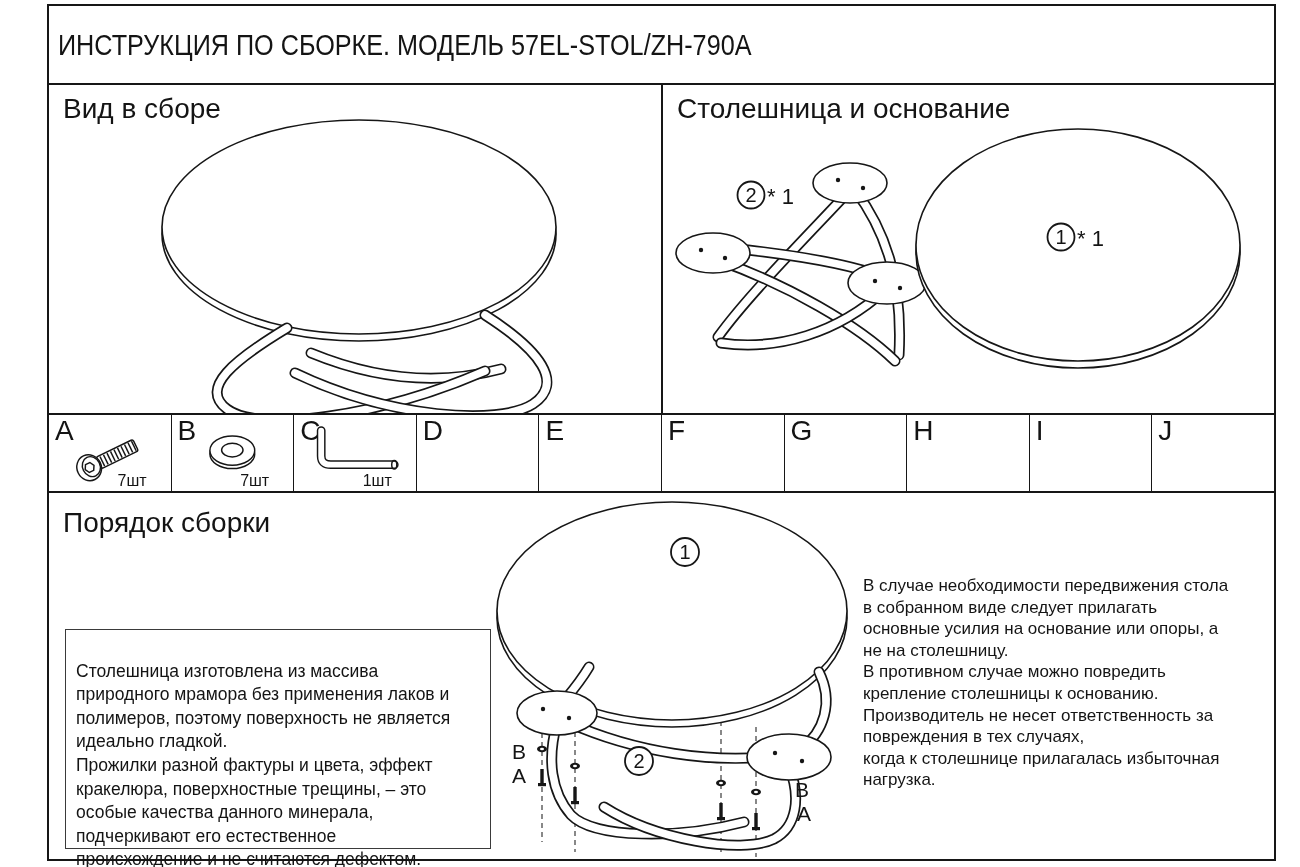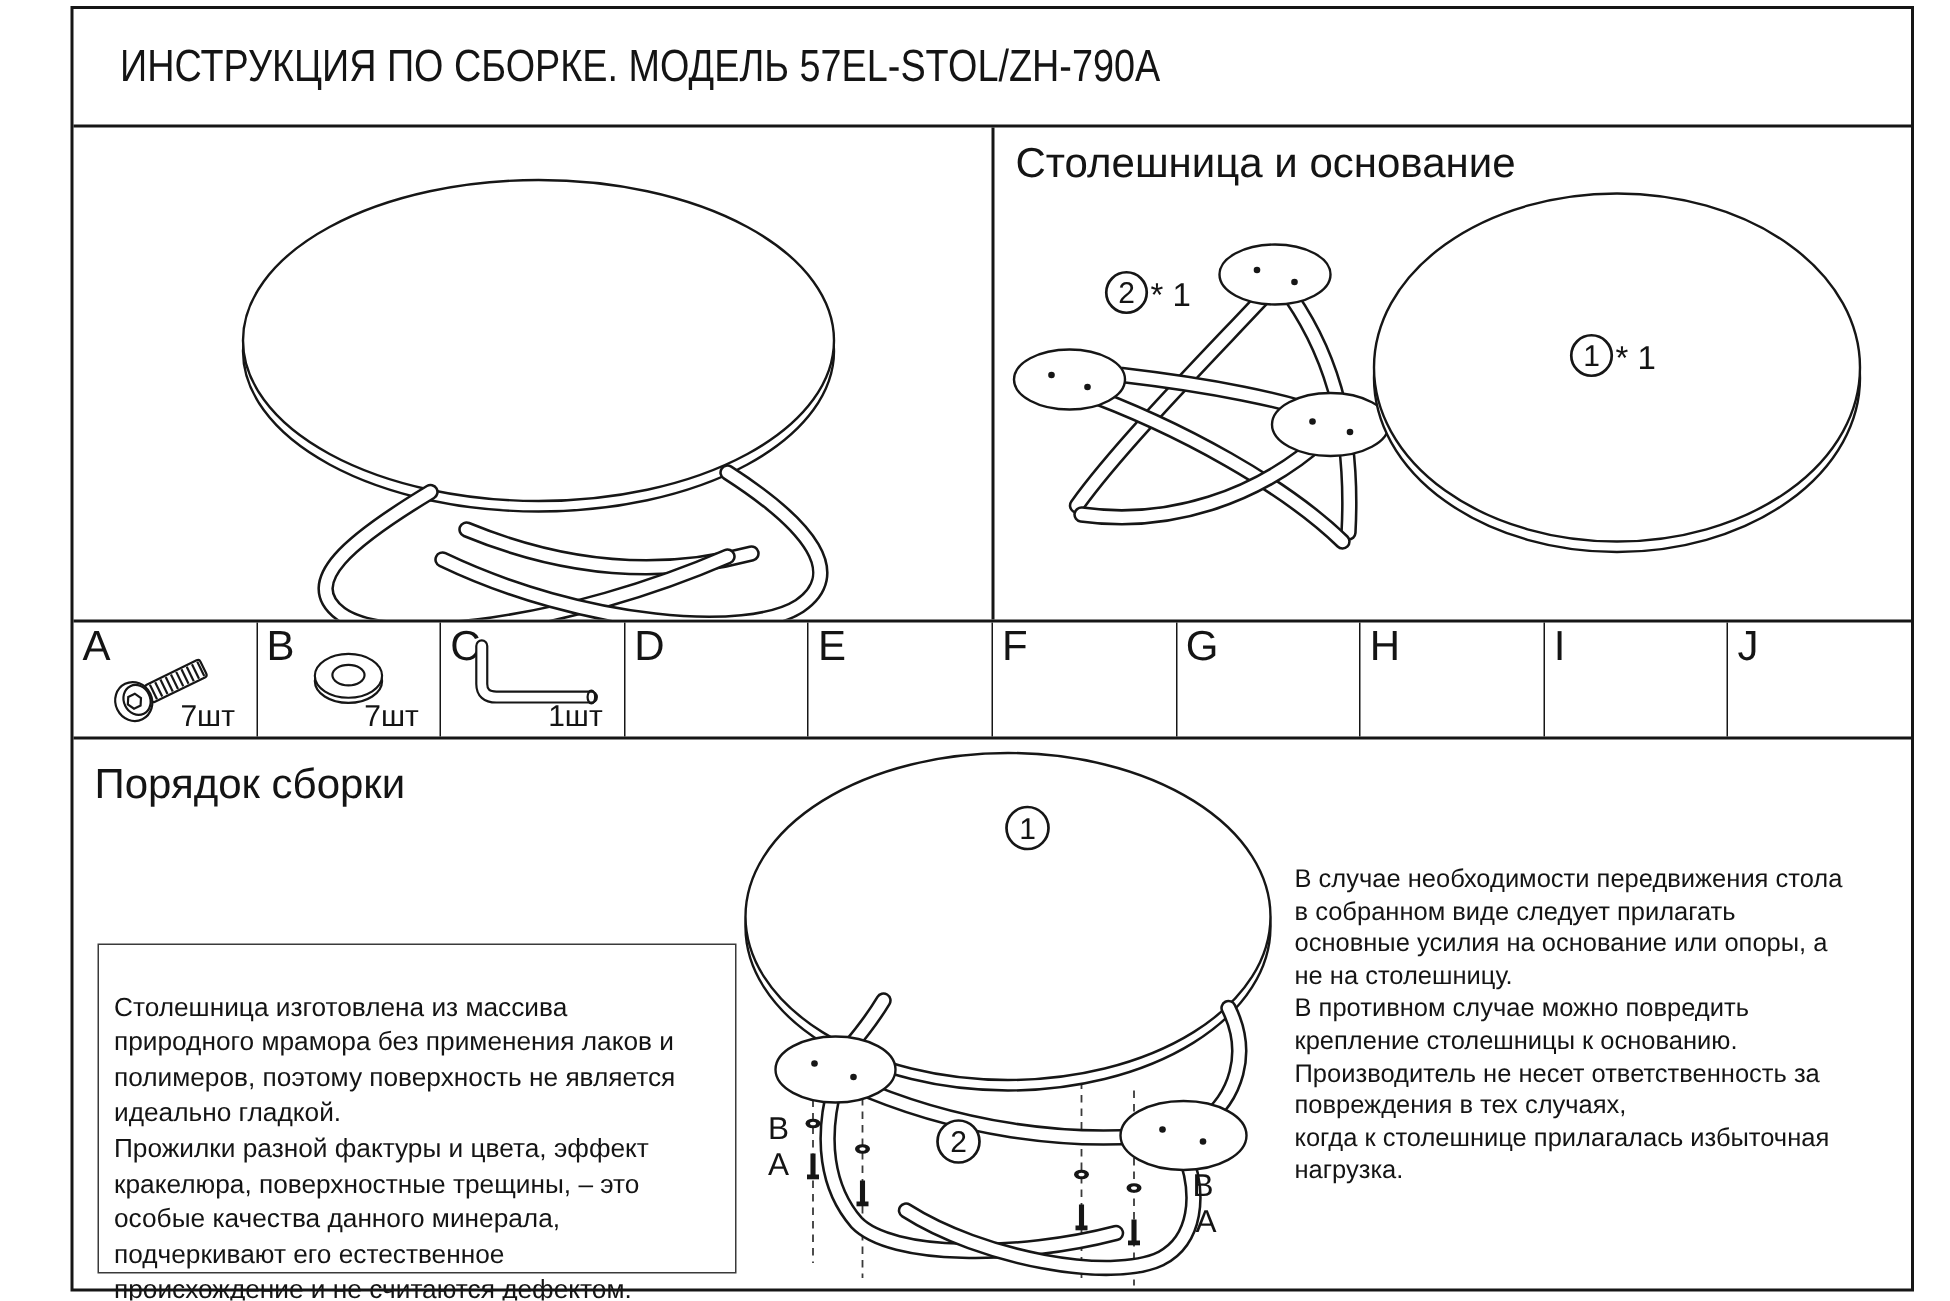--- a/index.html
+++ b/index.html
@@ -6,36 +6,36 @@
   body{
     width:1300px;height:867px;background:#fff;position:relative;
     font-family:"Liberation Sans",sans-serif;color:#141414;overflow:hidden;
   }
   .frame{
     position:absolute;left:47px;top:4px;width:1229px;height:857px;
     border:2px solid #161616;box-sizing:border-box;background:#fff;
   }
   .titlebar{
     height:79px;border-bottom:2px solid #161616;box-sizing:border-box;
-    display:flex;align-items:center;padding-left:31px;
+    display:flex;align-items:center;padding-left:9px;
   }
   .title-text{
     font-size:30px;white-space:nowrap;
     transform:scaleX(0.84);transform-origin:left center;
   }
   .panels{display:flex;height:330px;border-bottom:2px solid #161616;box-sizing:border-box;}
   .panel-left{width:614px;border-right:2px solid #161616;position:relative;box-sizing:border-box;}
   .panel-right{flex:1;position:relative;}
   .panel-title{position:absolute;top:8px;left:14px;font-size:28px;z-index:2;}
   .fillsvg{position:absolute;left:0;top:0;width:100%;height:100%;}
   .parts-row{display:flex;height:78px;border-bottom:2px solid #161616;box-sizing:border-box;}
   .part-cell{flex:1;position:relative;border-right:1px solid #161616;box-sizing:border-box;}
   .part-cell:last-child{border-right:none;}
   .part-letter{position:absolute;top:0;left:6px;font-size:28px;}
-  .part-qty{position:absolute;bottom:1px;right:14px;font-size:20px;}
+  .part-qty{position:absolute;bottom:1px;right:24px;font-size:16px;}
   .part-icon{position:absolute;left:0;top:0;width:100%;height:100%;}
   .assembly{position:relative;height:366px;}
   .assembly-title{position:absolute;top:14px;left:14px;font-size:28px;}
   .marble-box{
     position:absolute;left:16px;top:136px;width:426px;height:220px;
     border:1px solid #3a3a3a;box-sizing:border-box;padding:6px 6px 0 10px;
     font-size:17.5px;line-height:23.6px;white-space:pre-line;
   }
   .handling-note{
     position:absolute;left:814px;top:46px;width:396px;
@@ -61,20 +61,21 @@
 
 <div class="frame">
 
   <div class="titlebar">
     <span class="title-text">ИНСТРУКЦИЯ ПО СБОРКЕ. МОДЕЛЬ 57EL-STOL/ZH-790A</span>
   </div>
 
   <div class="panels">
 
     <div class="panel-left">
+      <div class="panel-title">Вид в сборе</div>
       <svg class="fillsvg" viewBox="0 0 612 328">
         <ellipse class="ell" cx="310" cy="149" rx="197" ry="107"></ellipse>
         <ellipse class="ell" cx="310" cy="142" rx="197" ry="107"></ellipse>
         <g>
           <path class="tube-o" d="M 262,268 C 330,296 392,300 452,284"></path>
           <path class="tube-i" d="M 262,268 C 330,296 392,300 452,284"></path>
           <path class="tube-o" d="M 238,243 C 185,275 150,303 178,324 C 210,348 330,332 436,286"></path>
           <path class="tube-i" d="M 238,243 C 185,275 150,303 178,324 C 210,348 330,332 436,286"></path>
           <path class="tube-o" d="M 436,230 C 492,266 515,298 484,319 C 450,341 340,333 246,288"></path>
           <path class="tube-i" d="M 436,230 C 492,266 515,298 484,319 C 450,341 340,333 246,288"></path>

